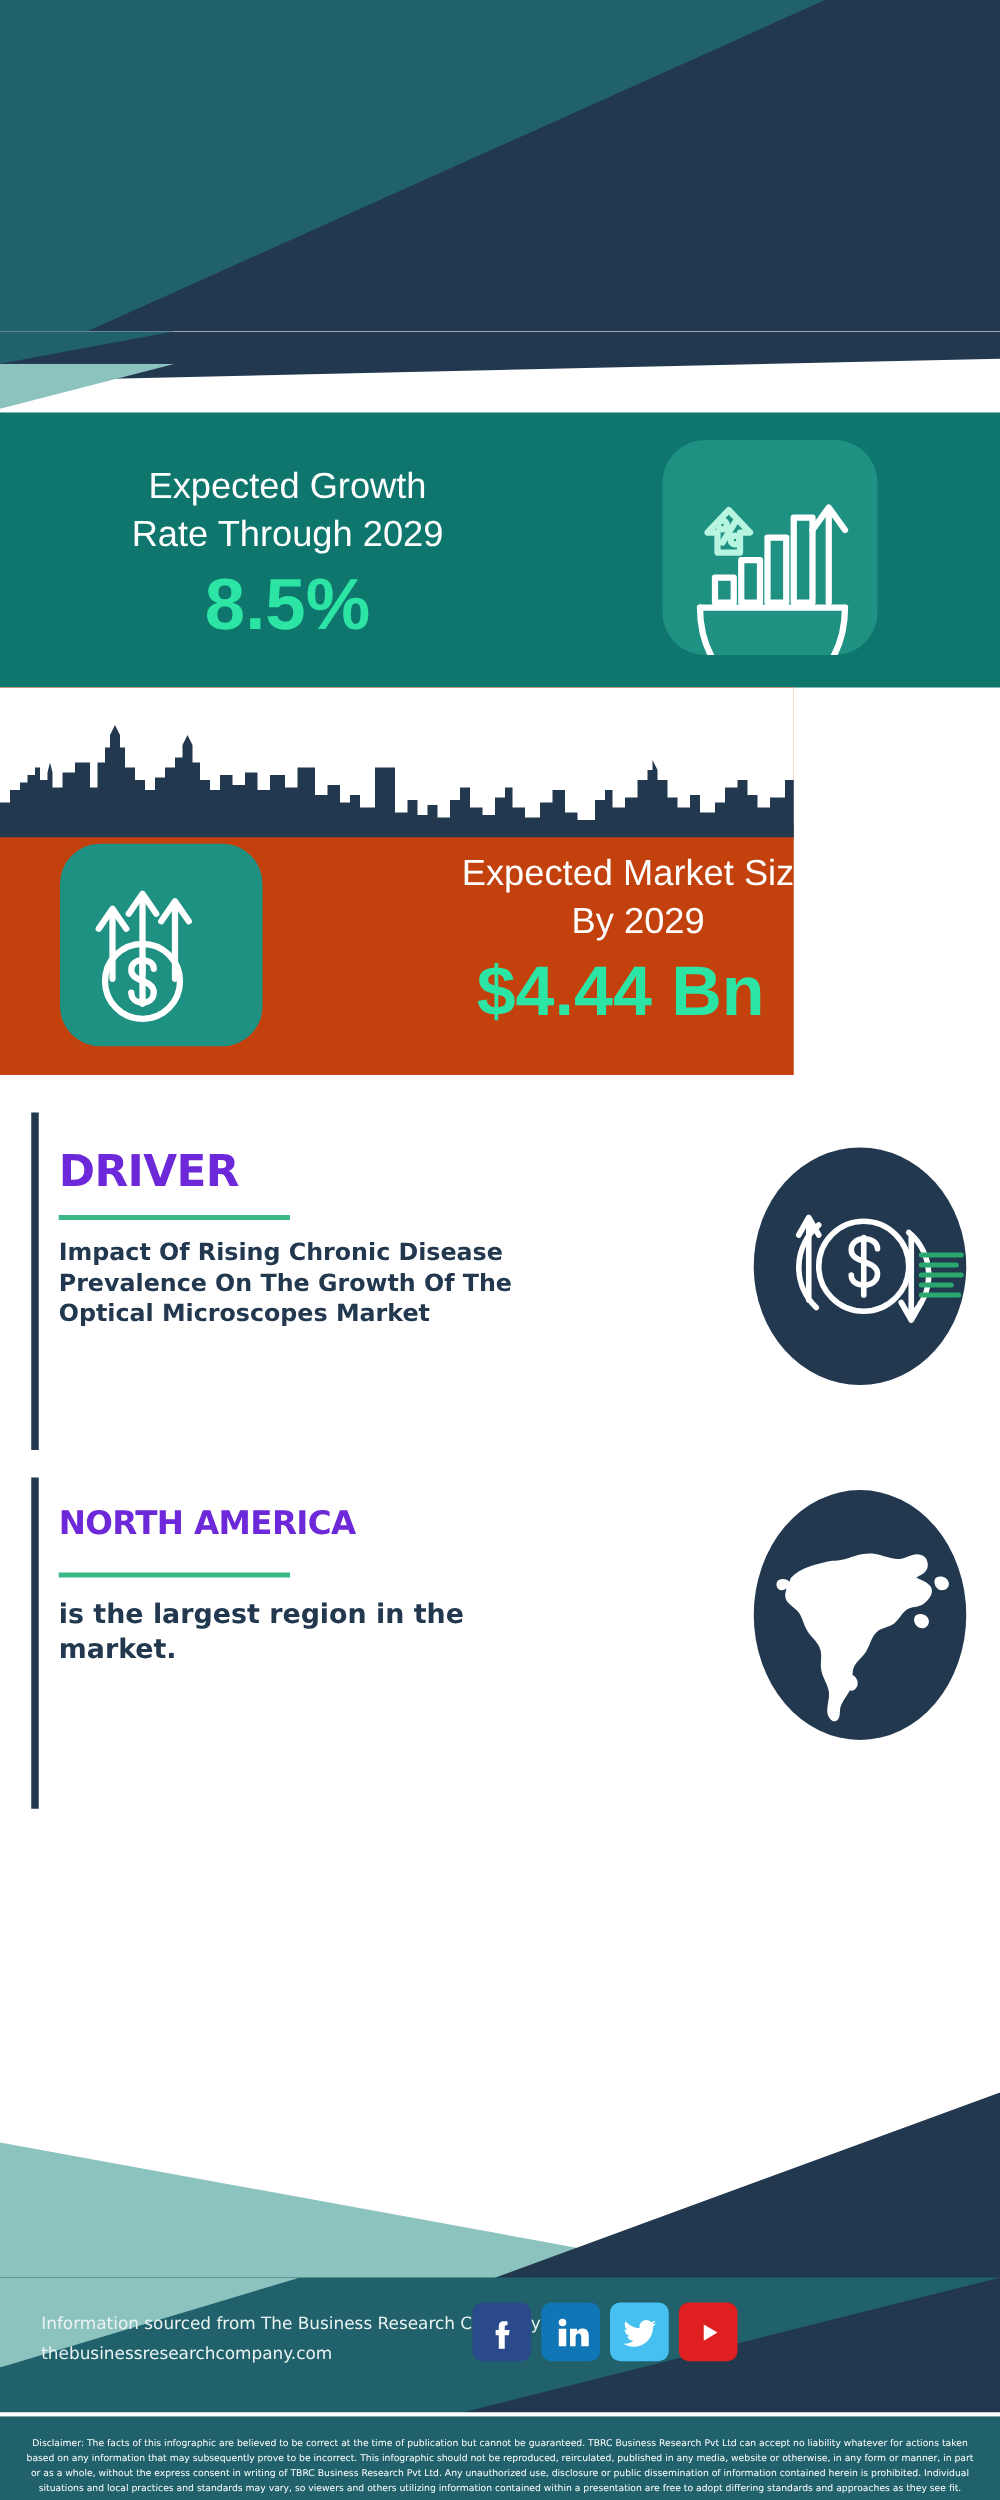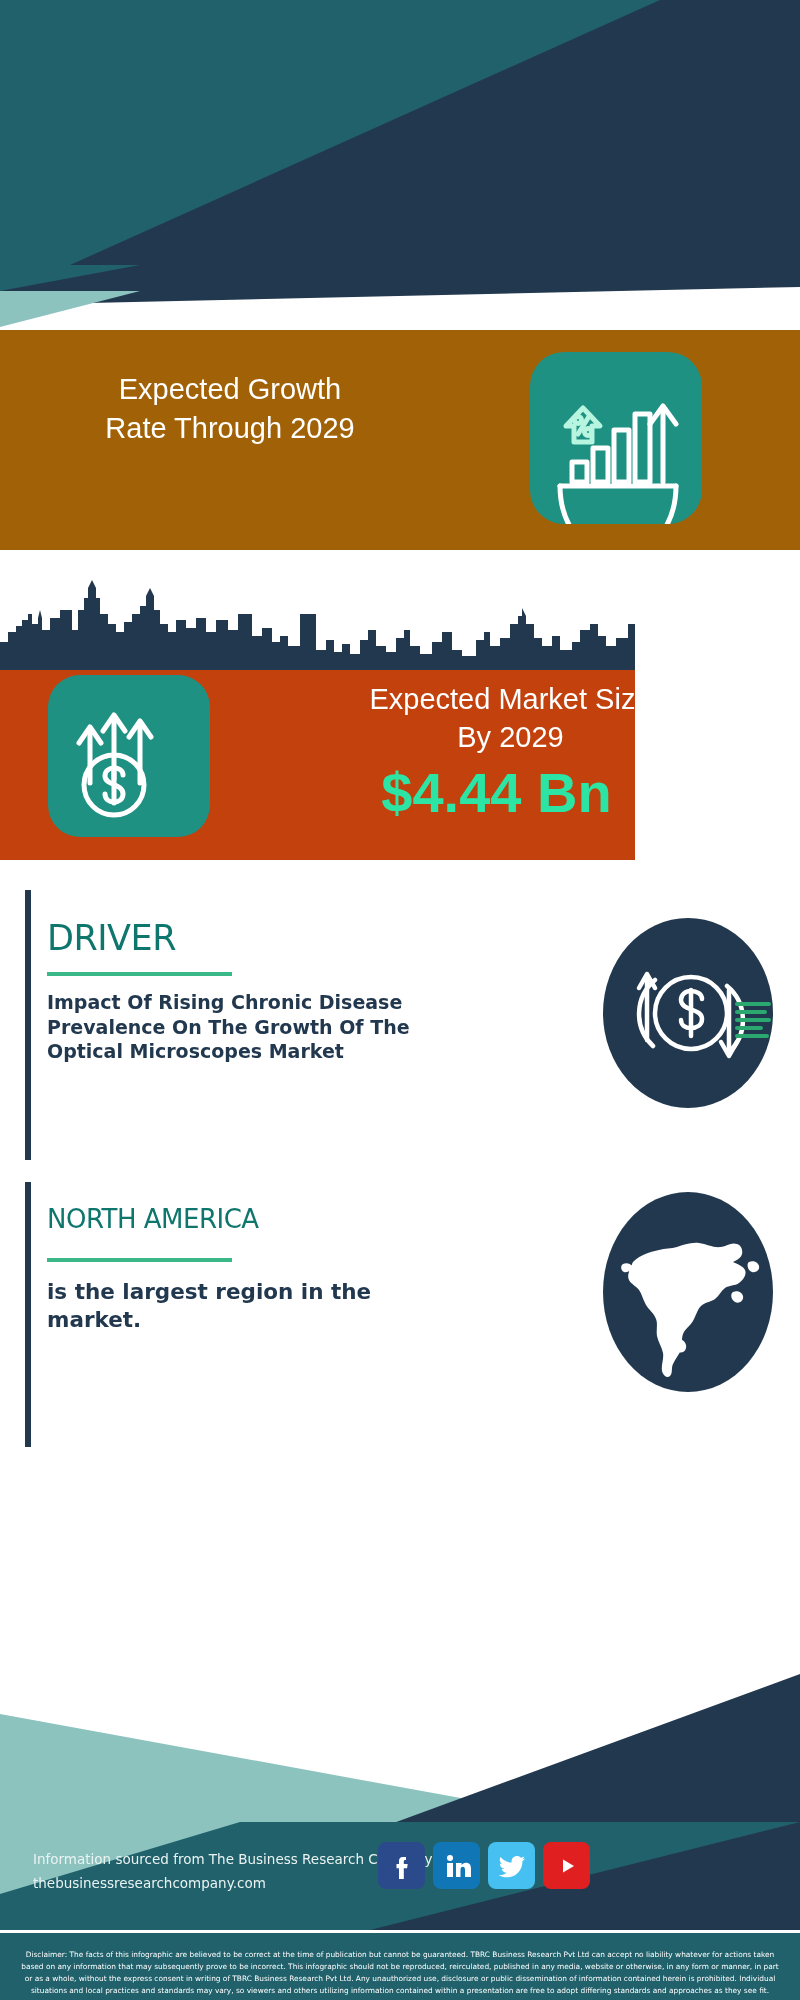--- a/index.html
+++ b/index.html
@@ -17,21 +17,21 @@
   
   .trans1{position:absolute;left:0;top:265px;width:800px;height:70px;background:#ffffff;overflow:hidden;}
   .trans1 .dk{position:absolute;left:0;top:0;width:800px;height:70px;background:#22384f;
     clip-path:polygon(0 0,800px 0,800px 22px,0 40px);}
   .trans1 .tl{position:absolute;left:0;top:0;width:800px;height:70px;background:#20616b;
     clip-path:polygon(0 0,140px 0,0 26px);}
   .trans1 .lt{position:absolute;left:0;top:0;width:800px;height:70px;background:#8cc3bf;
     clip-path:polygon(0 26px,140px 26px,0 62px);}
 
   
-  .growth{position:absolute;left:0;top:330px;width:800px;height:220px;background:#a16207;}
+  .growth{position:absolute;left:0;top:330px;width:800px;height:220px;background:#0f766e;}
   .growth-txt{position:absolute;left:30px;top:40px;width:400px;text-align:center;color:#ffffff;
     font-size:29px;line-height:1.33;}
   .growth-val{position:absolute;left:30px;top:125px;width:400px;text-align:center;color:#2ce5a4;
     font-size:58px;font-weight:bold;line-height:1;}
   .growth-icon{position:absolute;left:530px;top:22px;width:172px;height:172px;background:#1f9183;
     border-radius:34px;}
 
   
   .sky-wrap{position:absolute;left:0;top:550px;width:635px;height:310px;background:#c2410c;overflow:hidden;}
   .sky-white{position:absolute;left:0;top:0;width:800px;height:110px;background:#ffffff;}
@@ -41,21 +41,21 @@
   .mk-txt{position:absolute;left:238px;top:130px;width:545px;text-align:center;color:#ffffff;
     font-size:29px;line-height:1.32;}
   .mk-val{position:absolute;left:224px;top:215px;width:545px;text-align:center;color:#2ce5a4;
     font-size:56px;font-weight:bold;line-height:1;}
 
   
   .content{position:absolute;left:0;top:860px;width:800px;height:810px;background:#ffffff;}
 
   .card{position:absolute;}
   .vbar{position:absolute;left:0;top:0;width:6px;background:#22384f;}
-  .card-title{position:absolute;color:#0f766e;font-weight:normal;
+  .card-title{position:absolute;color:#6d28d9;font-weight:bold;
     font-family:"DejaVu Sans", sans-serif;letter-spacing:-0.5px;}
   .ul{position:absolute;height:4px;background:#3bb887;}
   .card-body{position:absolute;color:#22384f;font-weight:bold;line-height:1.29;
     font-family:"DejaVu Sans", sans-serif;}
   .circ{position:absolute;border-radius:50%;background:#22384f;}
 
   
   .foot{position:absolute;left:0;top:1670px;width:800px;height:330px;background:#ffffff;overflow:hidden;}
   .f-teal{position:absolute;left:0;top:0;width:800px;height:180px;background:#8cc3bf;
     clip-path:polygon(0 44px,800px 190px,800px 180px,0 180px);}
@@ -88,20 +88,21 @@
     <div class="dk"></div>
     <div class="tl"></div>
     <div class="lt"></div>
   </div>
 
   <div class="growth">
     <div class="growth-txt">
       <div>Expected Growth</div>
       <div>Rate Through 2029</div>
     </div>
+    <div class="growth-val">8.5%</div>
     <div class="growth-icon">
       <svg width="172" height="172" viewBox="0 0 172 172">
         <g fill="none" stroke="#b8f5e0" stroke-width="5" stroke-linejoin="round" stroke-linecap="round">
           <path d="M36 74 L53 56 L70 74 L62 74 L62 90 L44 90 L44 74 Z"></path>
           <circle cx="48" cy="68" r="3.5"></circle>
             <circle cx="58" cy="80" r="3.5"></circle>
           <line x1="58" y1="66" x2="48" y2="82"></line>
         </g>
         <g fill="none" stroke="#ffffff" stroke-width="5" stroke-linejoin="round" stroke-linecap="round">
           <rect x="42" y="110" width="15" height="20"></rect>

